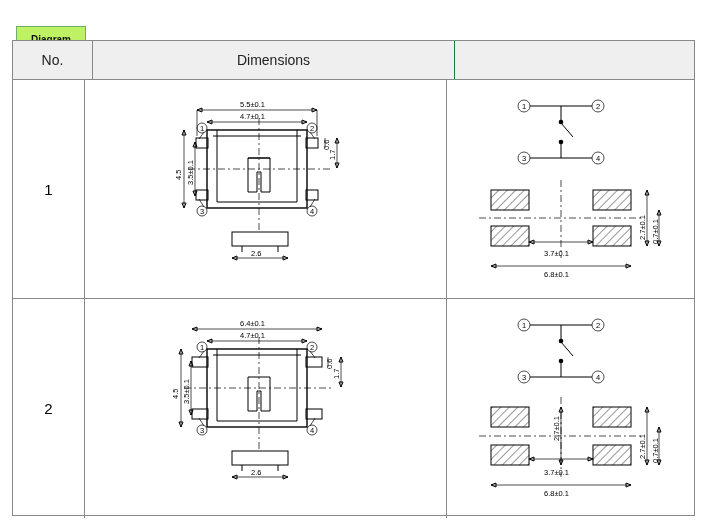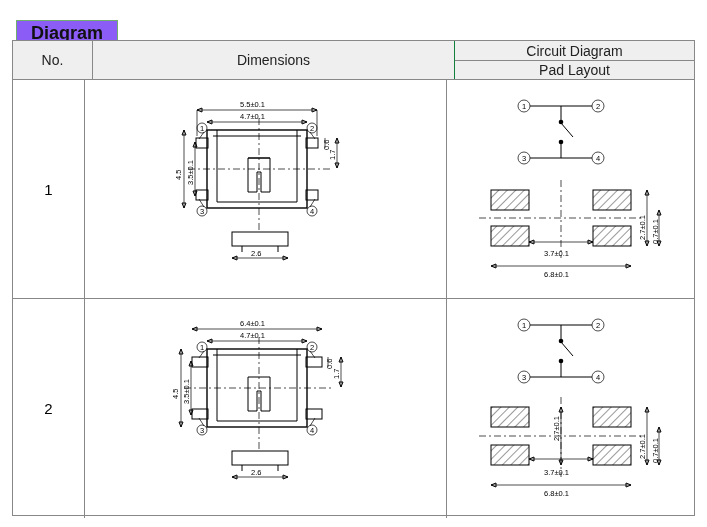--- a/index.html
+++ b/index.html
@@ -1,21 +1,21 @@
 <!DOCTYPE html>
 <html><head>
 <meta charset="utf-8">
 <style>
   html,body{margin:0;padding:0;background:#ffffff;}
   body{width:707px;height:527px;font-family:"Liberation Sans",sans-serif;color:#000;}
   .page{position:relative;width:707px;height:527px;box-sizing:border-box;}
 
   
-  .tag{position:absolute;left:16px;top:20px;height:24px;display:flex;align-items:center;
-       padding:0 14px;background:#8b5cf6;border:1px solid #6fae6f;font-size:18px;font-weight:bold;color:#111;}
+  .tag{position:absolute;left:16px;top:26px;height:24px;display:flex;align-items:center;
+       padding:0 14px;background:#bef264;border:1px solid #6fae6f;font-size:10px;font-weight:bold;color:#111;}
 
   
   .tbl{position:absolute;left:12px;top:40px;width:683px;height:476px;border:1px solid #888;box-sizing:border-box;}
   .hdr{display:flex;height:38px;background:#efefef;border-bottom:1px solid #888;}
   .hdr .c{display:flex;align-items:center;justify-content:center;font-size:14px;color:#222;box-sizing:border-box;}
   .c-no{width:80px;border-right:1px solid #888;}
   .c-dim{width:362px;border-right:1px solid #15803d;}
   .c-cir{flex:1;flex-direction:column;padding:0;}
   .cir-top{width:100%;height:19px;display:flex;align-items:center;justify-content:center;border-bottom:1px solid #888;box-sizing:border-box;}
   .cir-bot{width:100%;height:18px;display:flex;align-items:center;justify-content:center;box-sizing:border-box;}
@@ -41,24 +41,20 @@
 
 <div class="page">
 
   <div class="tag">Diagram</div>
 
   <div class="tbl">
 
     <div class="hdr">
       <div class="c c-no">No.</div>
       <div class="c c-dim">Dimensions</div>
-      <div class="c c-cir">
-        <div class="cir-top">Circuit Diagram</div>
-        <div class="cir-bot">Pad Layout</div>
-      </div>
     </div>
 
     <div class="row first">
       <div class="cell no">1</div>
 
       <div class="cell dim">
         <svg width="362" height="218" viewBox="0 0 362 218">
           <defs>
             <pattern id="hp" width="6" height="6" patternUnits="userSpaceOnUse" patternTransform="rotate(45)">
               <line x1="0" y1="0" x2="0" y2="6" stroke="#000" stroke-width="0.8"></line>

